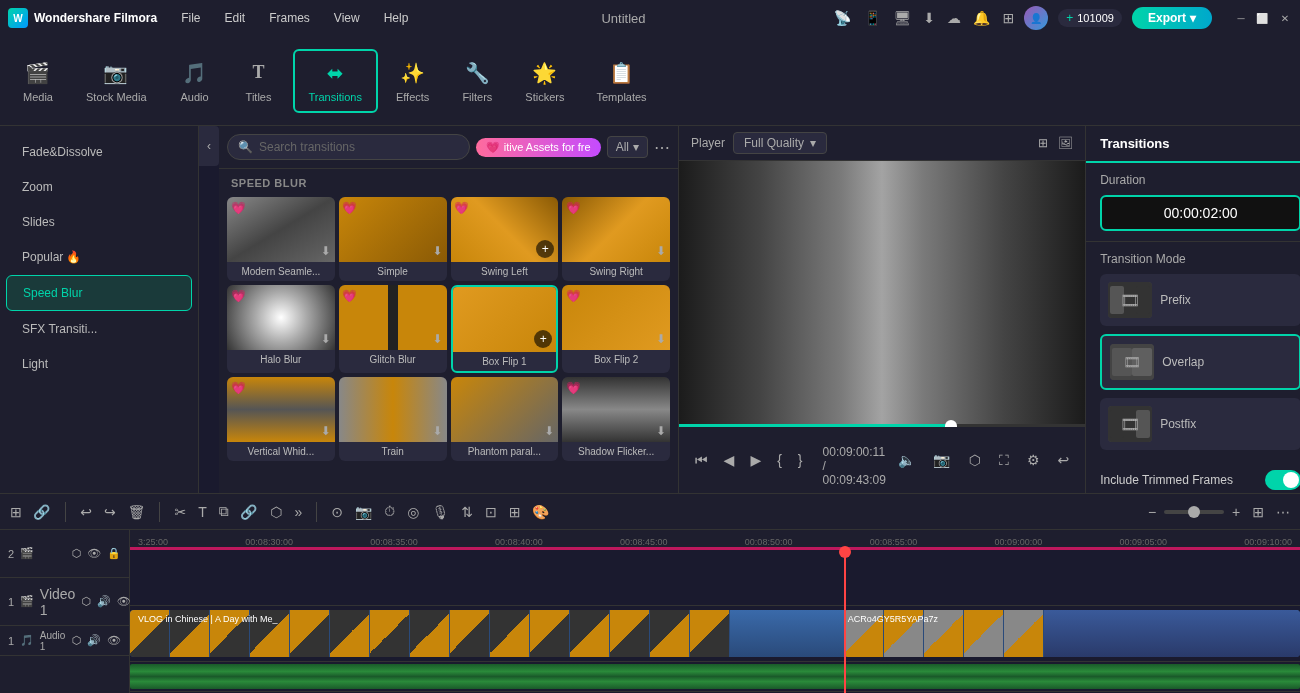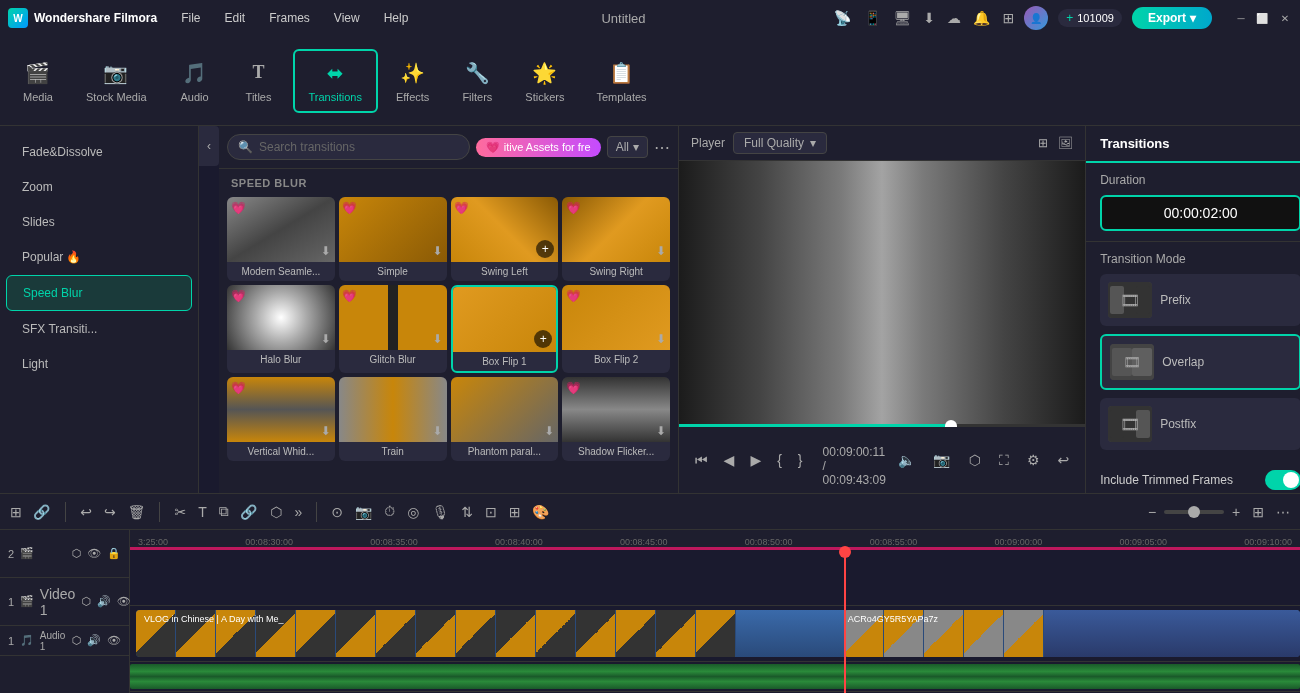--- a/index.html
+++ b/index.html
@@ -731,21 +731,20 @@
       position: absolute;
       top: 4px;
       bottom: 4px;
       left: 0;
       right: 0;
       background: linear-gradient(to bottom, #3a6aaa, #2a4a7a);
       border-radius: 4px;
       display: flex;
       align-items: center;
       overflow: hidden;
-      margin-left: 6px;
     }
     .video-clip-thumbnails {
       display: flex;
       height: 100%;
       gap: 0;
     }
     .mini-thumb {
       width: 40px;
       height: 100%;
       flex-shrink: 0;

